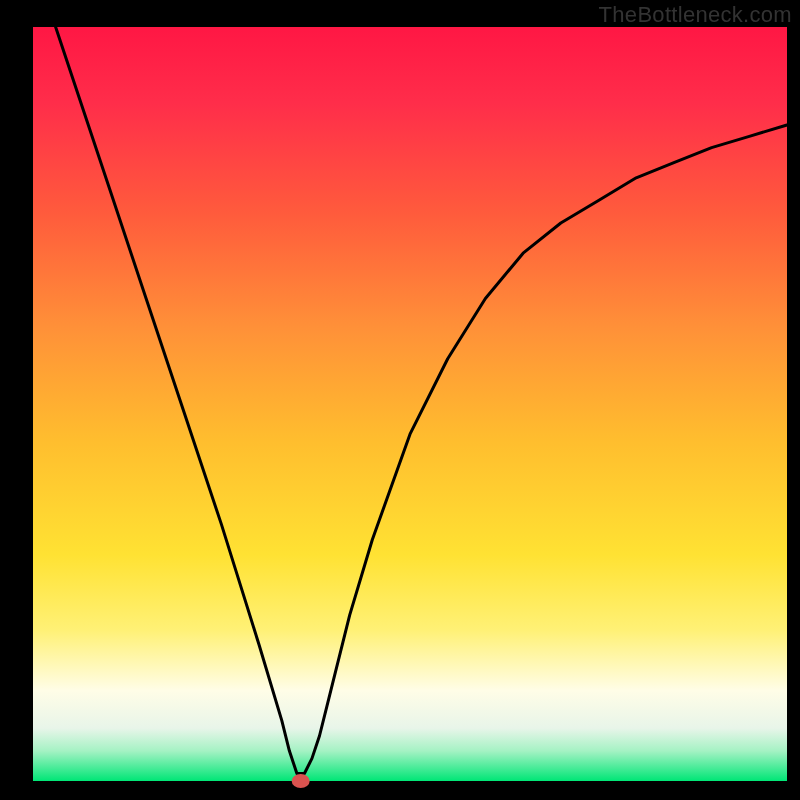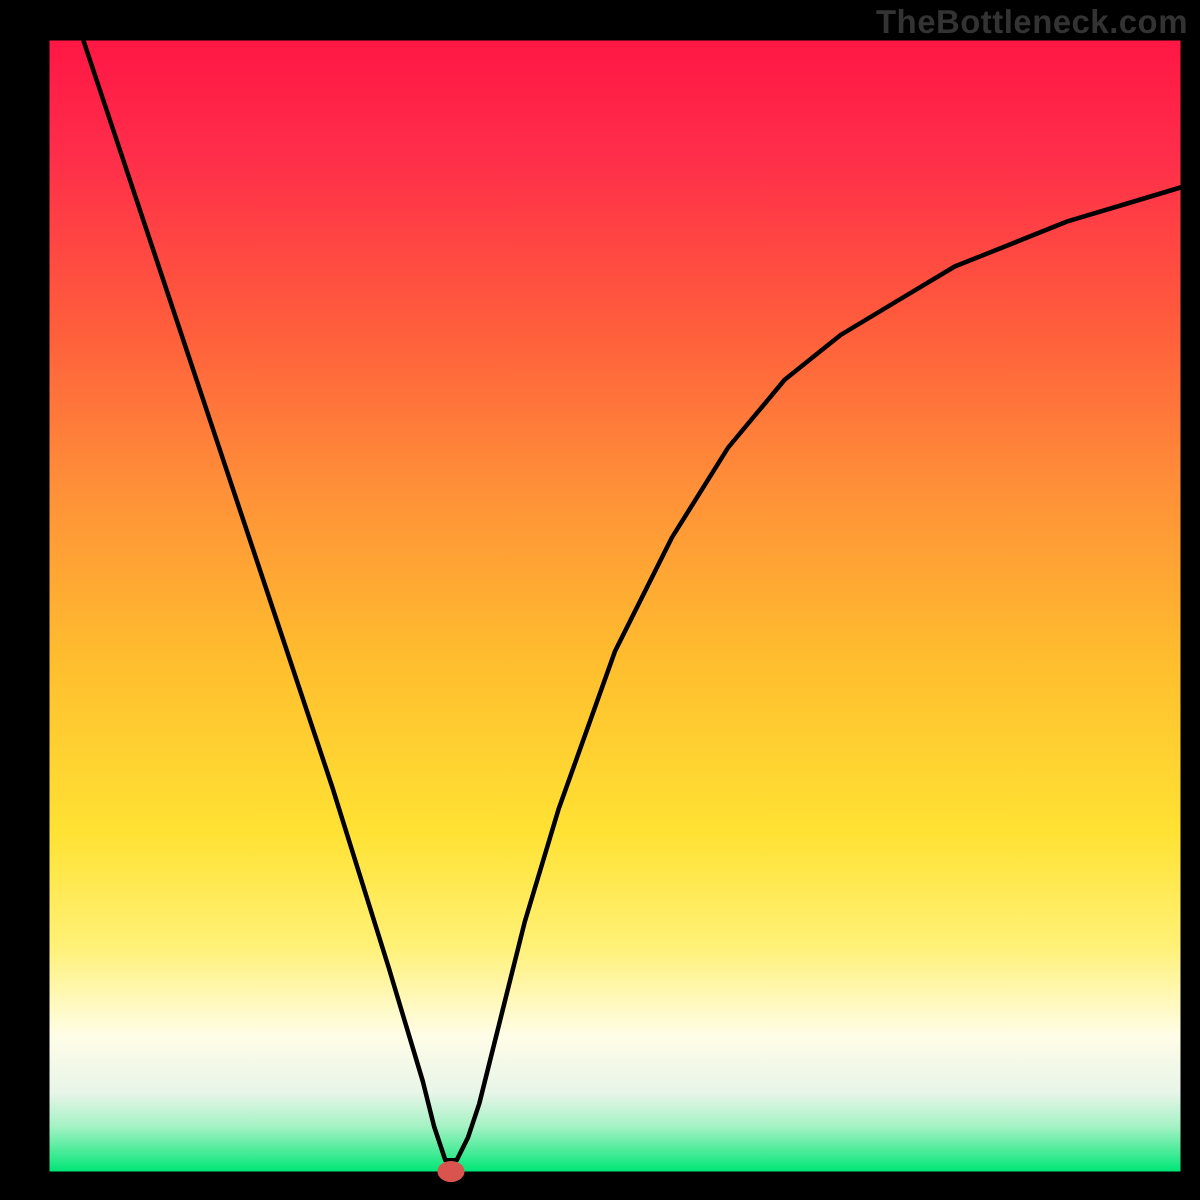--- a/index.html
+++ b/index.html
@@ -14,21 +14,21 @@
     position: relative;
     width: 800px;
     height: 800px;
   }
   .watermark {
     position: absolute;
     top: 2px;
     right: 8px;
     color: #333333;
     font-size: 22px;
-    font-weight: 700;
+    font-weight: 400;
     z-index: 10;
     letter-spacing: 0.3px;
   }
   svg {
     display: block;
   }
 </style>
 </head>
 <body>
 

